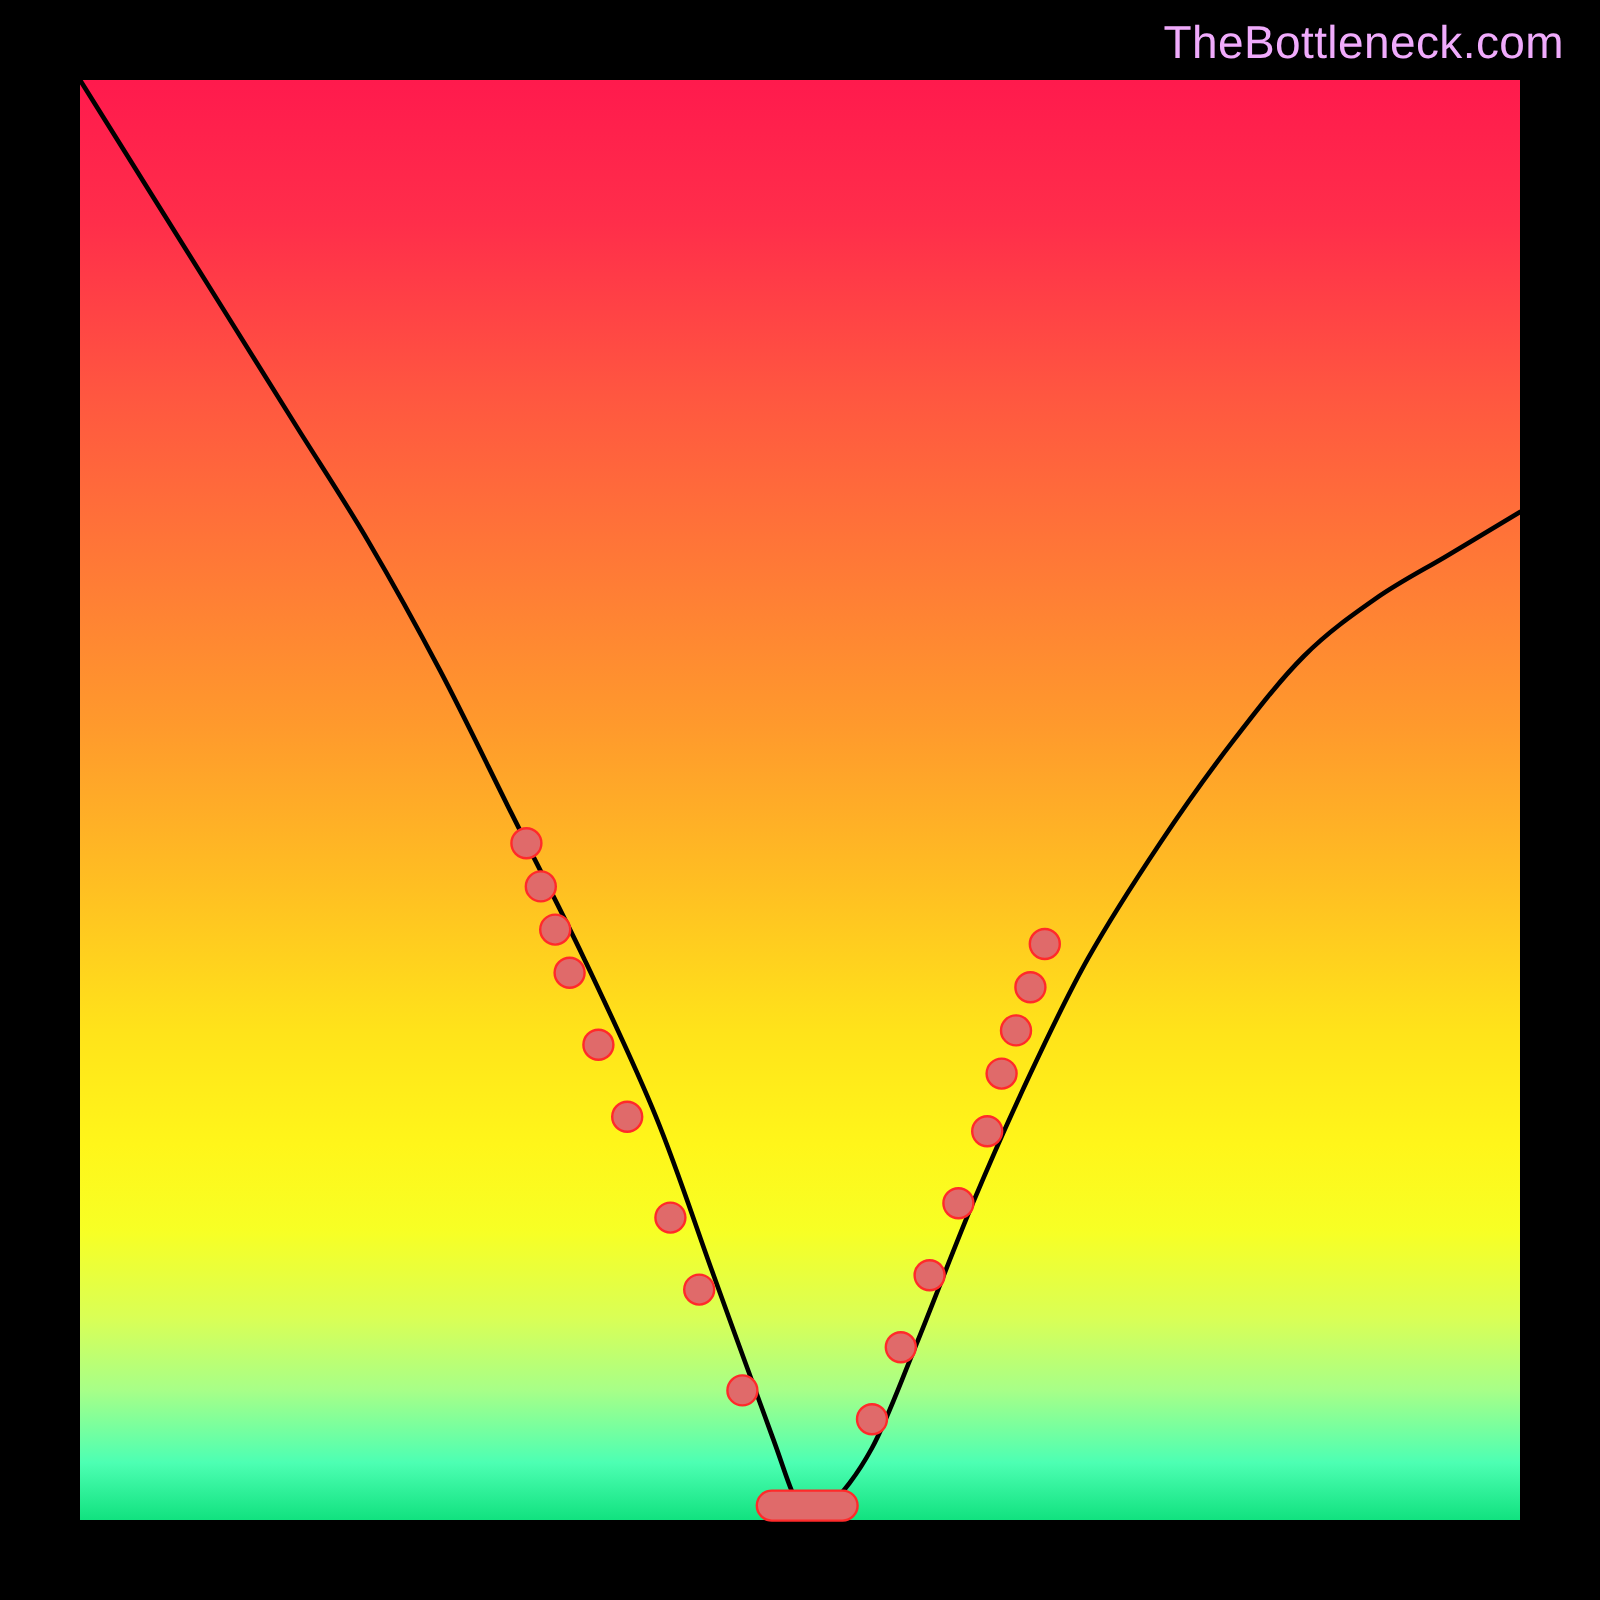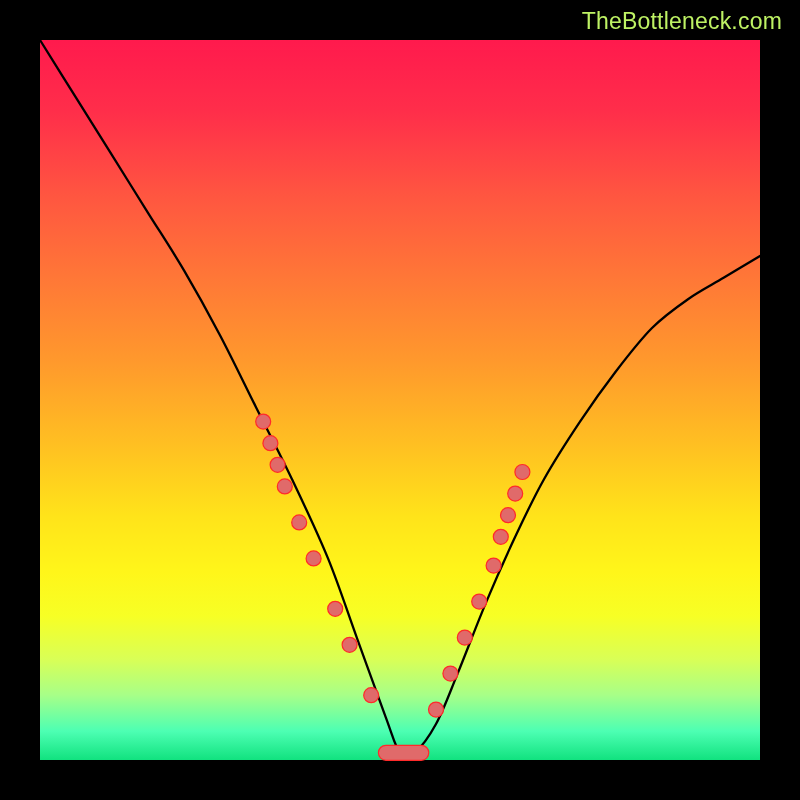--- a/index.html
+++ b/index.html
@@ -37,21 +37,21 @@
       #d9ff56 86%,
       #a7ff88 91%,
       #4dffb3 96%,
       #11e27f 100%
     );
   }
   .watermark {
     position: absolute;
     top: 8px;
     right: 18px;
-    color: #bef264;
+    color: #f0abfc;
     font-size: 23px;
     font-weight: 500;
     letter-spacing: 0.2px;
     user-select: none;
   }
   svg.curve {
     position: absolute;
     left: 0;
     top: 0;
     width: 720px;

